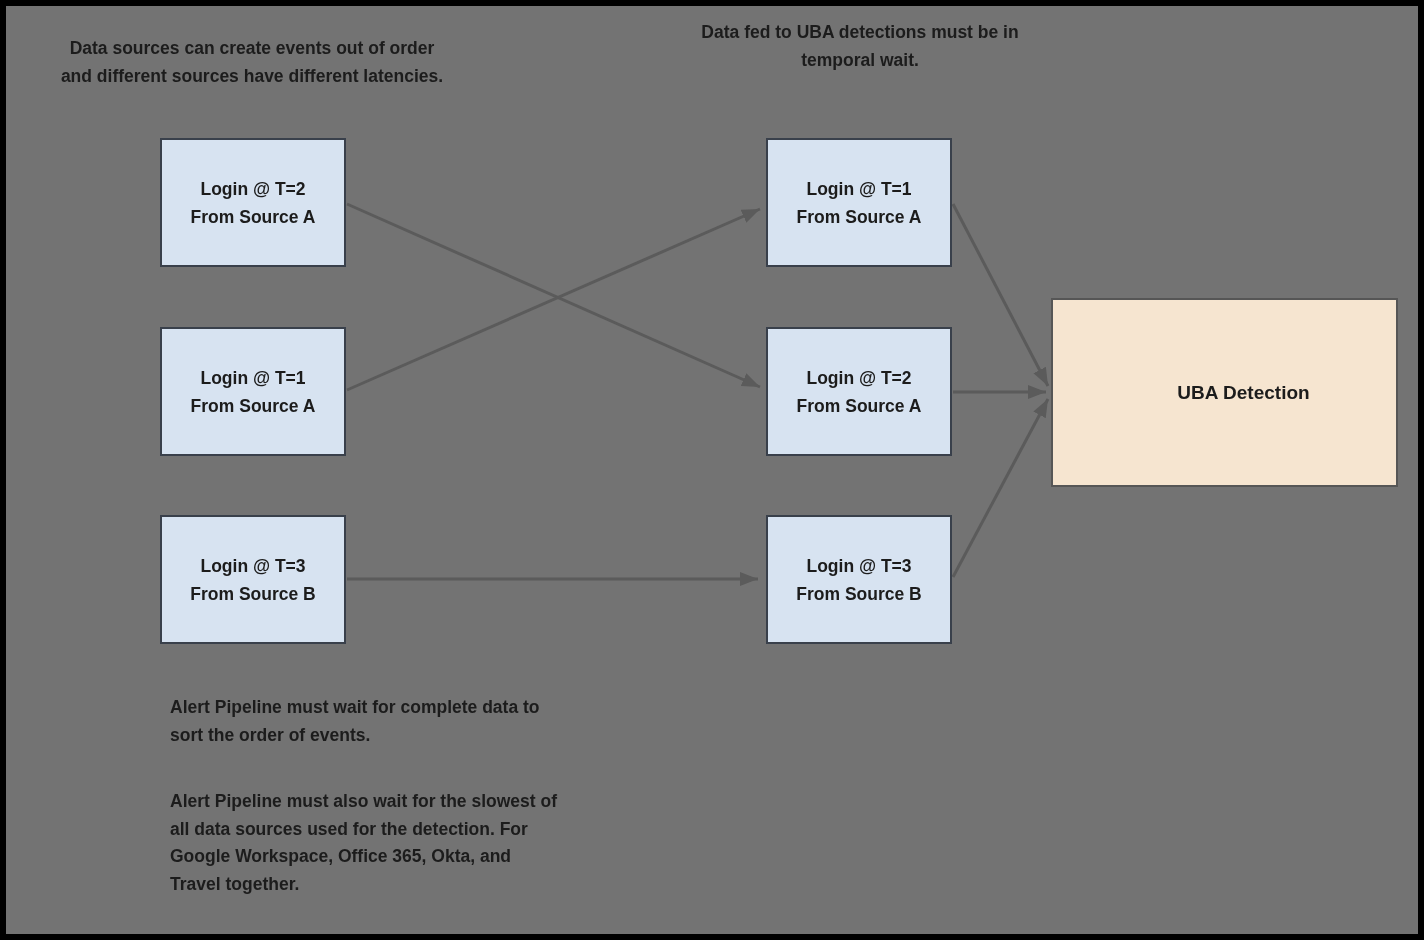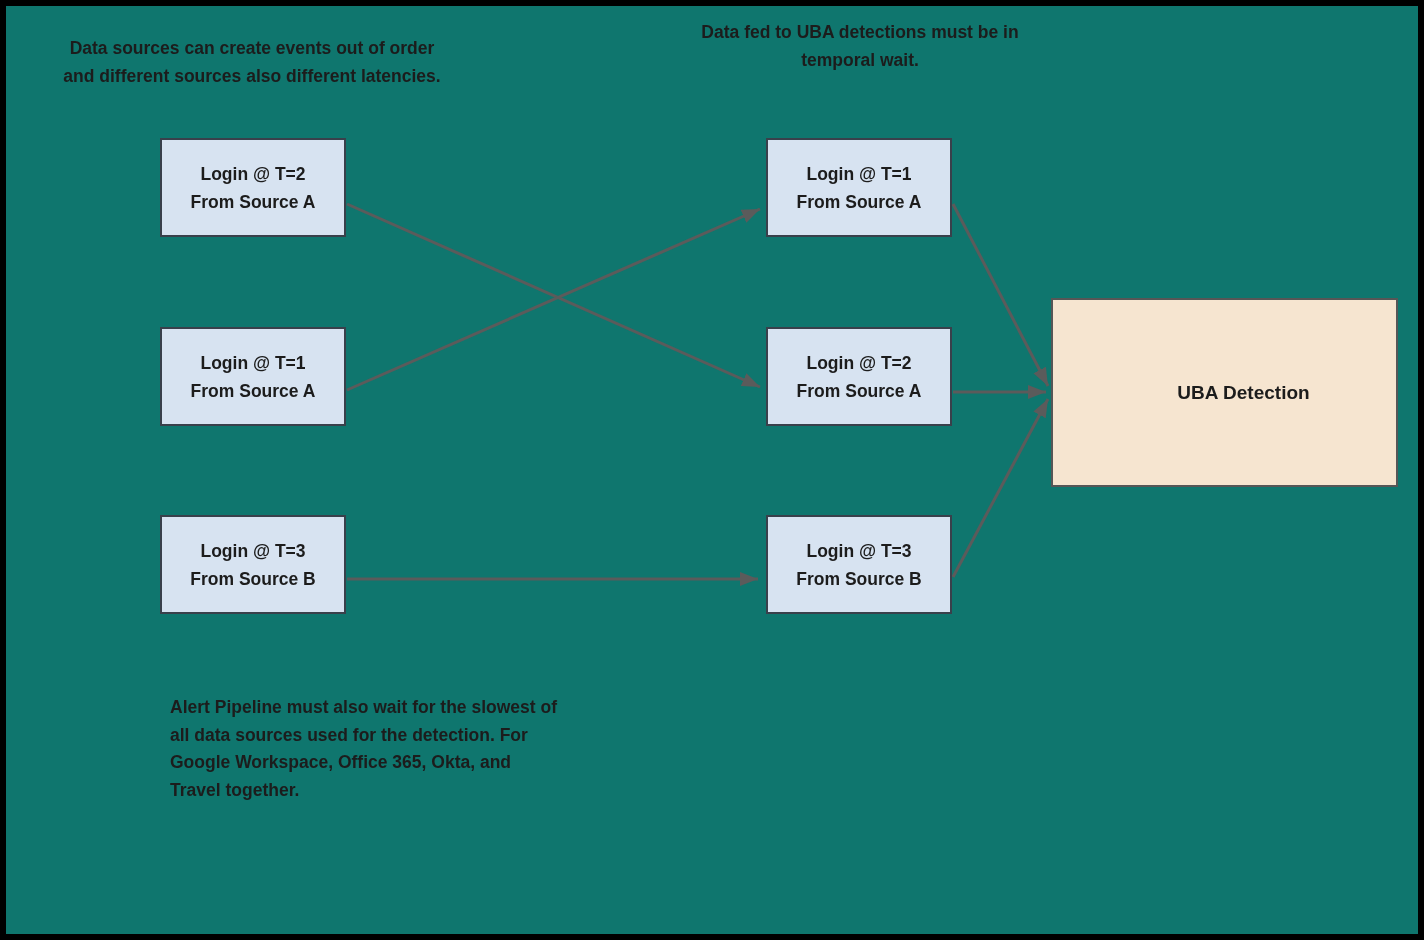--- a/index.html
+++ b/index.html
@@ -5,21 +5,21 @@
   html, body {
     margin: 0;
     padding: 0;
     background: #ffffff;
     font-family: "Liberation Sans", "DejaVu Sans", sans-serif;
   }
   .frame {
     position: relative;
     width: 1424px;
     height: 940px;
-    background: #0f766e;
+    background: #737373;
     overflow: hidden;
   }
   .frame-border {
     position: absolute;
     inset: 0;
     border: 6px solid #000000;
     pointer-events: none;
     z-index: 10;
   }
   .arrow-layer {
@@ -34,21 +34,21 @@
     font-size: 17.5px;
     font-weight: bold;
     line-height: 28px;
     color: #1c1c1c;
     z-index: 3;
   }
   .caption span { display: block; }
   .event-box {
     position: absolute;
     width: 186px;
-    height: 99px;
+    height: 129px;
     box-sizing: border-box;
     background: #d7e3f1;
     border: 2px solid #39404b;
     display: flex;
     flex-direction: column;
     align-items: center;
     justify-content: center;
     text-align: center;
     font-size: 17.5px;
     font-weight: bold;
@@ -80,21 +80,21 @@
     left: 170px;
     top: 694px;
     width: 500px;
     font-size: 17.5px;
     font-weight: bold;
     line-height: 27.5px;
     color: #1c1c1c;
     z-index: 3;
   }
   .notes .para span { display: block; }
-  .notes .para + .para { margin-top: 26px; font-style: italic; }
+  .notes .para + .para { margin-top: 39px; }
 
   
   .lb1 { left: 160px; top: 138px; }
   .lb2 { left: 160px; top: 327px; }
   .lb3 { left: 160px; top: 515px; }
   .mb1 { left: 766px; top: 138px; }
   .mb2 { left: 766px; top: 327px; }
   .mb3 { left: 766px; top: 515px; }
 
   
@@ -115,21 +115,21 @@
     <line x1="347" y1="204" x2="760" y2="387" stroke="#5b5b5b" stroke-width="3" marker-end="url(#ah)"></line>
     <line x1="347" y1="390" x2="760" y2="209" stroke="#5b5b5b" stroke-width="3" marker-end="url(#ah)"></line>
     <line x1="347" y1="579" x2="758" y2="579" stroke="#5b5b5b" stroke-width="3" marker-end="url(#ah)"></line>
     <line x1="953" y1="204" x2="1048" y2="386" stroke="#5b5b5b" stroke-width="3" marker-end="url(#ah)"></line>
     <line x1="953" y1="392" x2="1046" y2="392" stroke="#5b5b5b" stroke-width="3" marker-end="url(#ah)"></line>
     <line x1="953" y1="577" x2="1048" y2="399" stroke="#5b5b5b" stroke-width="3" marker-end="url(#ah)"></line>
   </svg>
 
   <div class="caption cap-left">
     <span>Data sources can create events out of order</span>
-    <span>and different sources also different latencies.</span>
+    <span>and different sources have different latencies.</span>
   </div>
 
   <div class="caption cap-right">
     <span>Data fed to UBA detections must be in</span>
     <span>temporal wait.</span>
   </div>
 
   <div class="event-box lb1">
     <span>Login @ T=2</span>
     <span>From Source A</span>
@@ -155,20 +155,24 @@
     <span>Login @ T=3</span>
     <span>From Source B</span>
   </div>
 
   <div class="detection-box">
     <span>UBA Detection</span>
   </div>
 
   <div class="notes">
     <div class="para">
+      <span>Alert Pipeline must wait for complete data to</span>
+      <span>sort the order of events.</span>
+    </div>
+    <div class="para">
       <span>Alert Pipeline must also wait for the slowest of</span>
       <span>all data sources used for the detection. For</span>
       <span>Google Workspace, Office 365, Okta, and</span>
       <span>Travel together.</span>
     </div>
   </div>
 
   <div class="frame-border"></div>
 </div>
 

